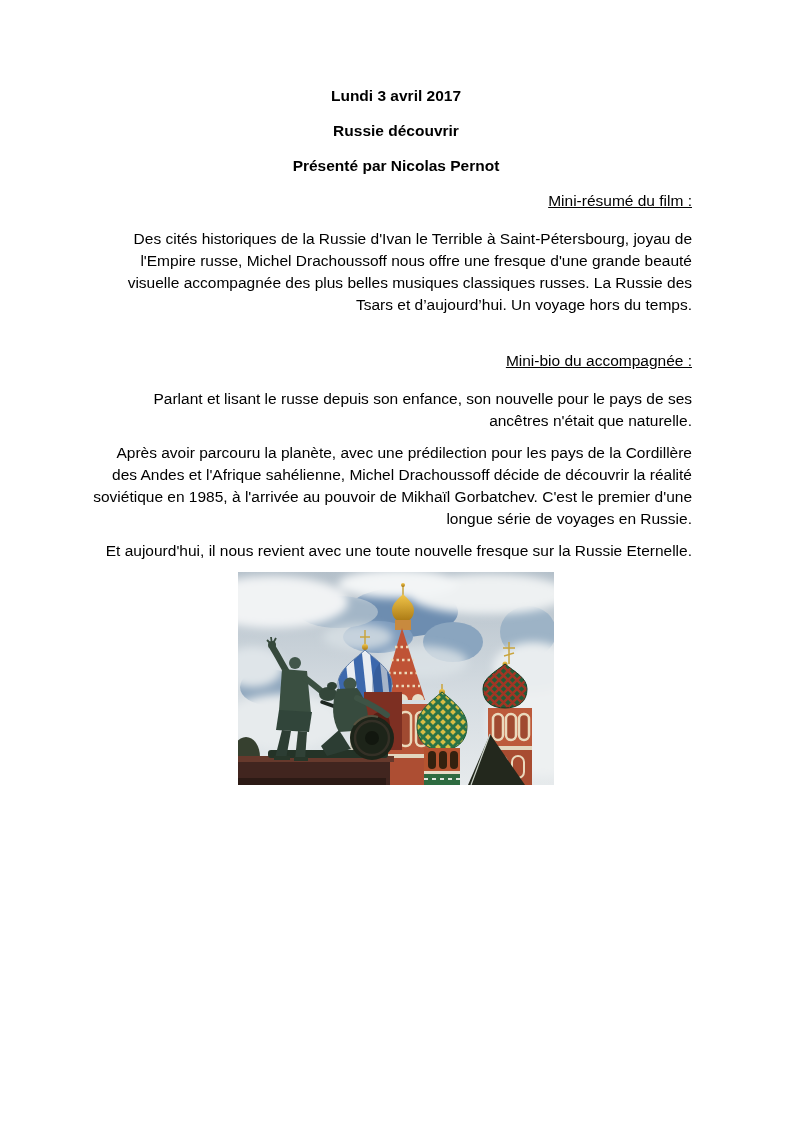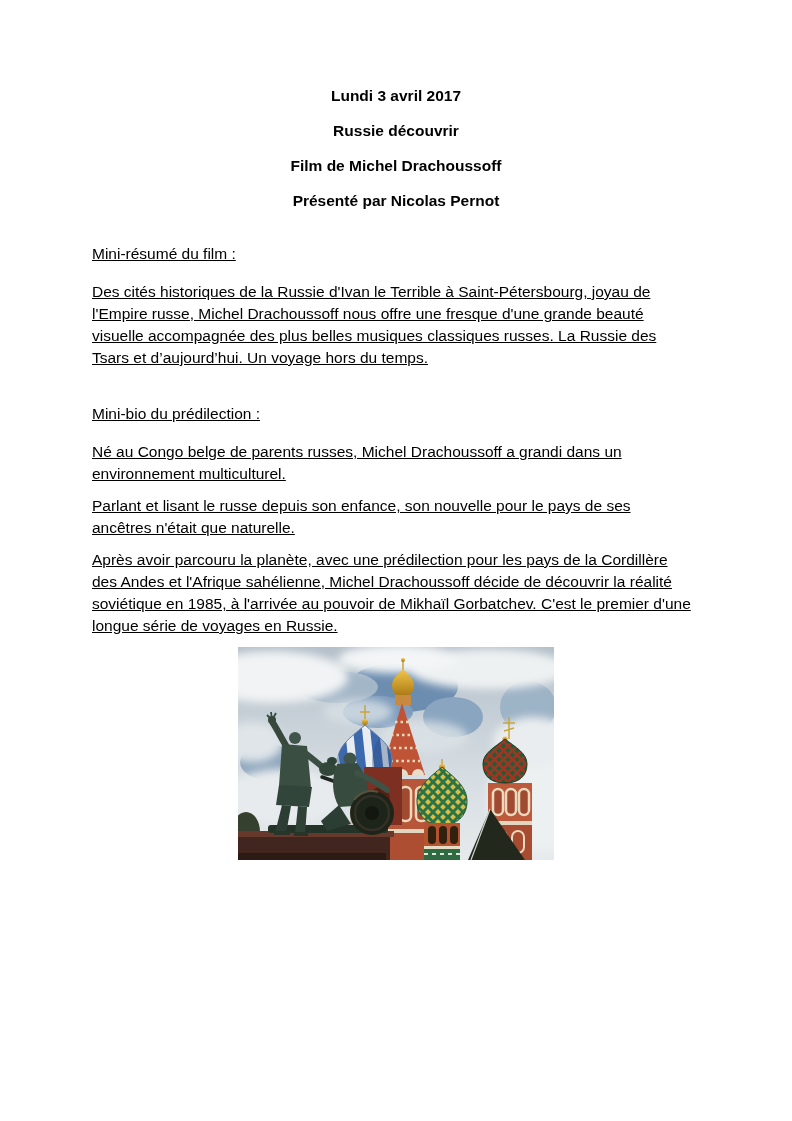--- a/index.html
+++ b/index.html
@@ -11,57 +11,56 @@
     color:#000000;
     font-family:"Liberation Sans","DejaVu Sans",sans-serif;
     overflow:hidden;
   }
   .titles{padding-top:88px;text-align:center;}
   .title-line{
     margin:0 0 19px 0;
     font-size:15.5px;font-weight:700;line-height:16px;
   }
   .body-text{
-    margin:37px 0 0 92px;
+    margin:19px 0 0 92px;
     width:600px;
-    font-size:15.5px;line-height:22px;
+    font-size:15.5px;line-height:22px;text-align:right;
   }
   .section-heading{
     font-size:15.5px;font-weight:400;line-height:16px;
     text-decoration:underline;
     margin:0 0 19px 0;
   }
   .section-heading.bio{margin-top:37px;}
-  .para{margin:0 0 10px 0;text-decoration:underline;}
+  .para{margin:0 0 10px 0;}
   .photo{
     width:316px;margin:6px auto 0 auto;
     display:block;
   }
   .photo svg{display:block;}
 </style>
 </head>
 <body>
 
 <div class="page">
 
   <header class="titles">
     <p class="title-line">Lundi 3 avril 2017</p>
     <p class="title-line">Russie découvrir</p>
-    <p class="title-line">Film de Michel Drachoussoff</p>
     <p class="title-line">Présenté par Nicolas Pernot</p>
   </header>
 
   <main class="body-text">
     <h2 class="section-heading">Mini-résumé du film :</h2>
     <p class="para">Des cités historiques de la Russie d'Ivan le Terrible à Saint-Pétersbourg, joyau de l'Empire russe, Michel Drachoussoff nous offre une fresque d'une grande beauté visuelle accompagnée des plus belles musiques classiques russes. La Russie des Tsars et d’aujourd’hui. Un voyage hors du temps.</p>
 
-    <h2 class="section-heading bio">Mini-bio du prédilection :</h2>
-    <p class="para">Né au Congo belge de parents russes, Michel Drachoussoff a grandi dans un environnement multiculturel.</p>
+    <h2 class="section-heading bio">Mini-bio du accompagnée :</h2>
     <p class="para">Parlant et lisant le russe depuis son enfance, son nouvelle pour le pays de ses ancêtres n'était que naturelle.</p>
     <p class="para">Après avoir parcouru la planète, avec une prédilection pour les pays de la Cordillère des Andes et l'Afrique sahélienne, Michel Drachoussoff décide de découvrir la réalité soviétique en 1985, à l'arrivée au pouvoir de Mikhaïl Gorbatchev. C'est le premier d'une longue série de voyages en Russie.</p>
+    <p class="para">Et aujourd'hui, il nous revient avec une toute nouvelle fresque sur la Russie Eternelle.</p>
   </main>
 
   <figure class="photo" style="margin-top:6px;">
     <svg width="316" height="213" viewBox="0 0 316 213" xmlns="http://www.w3.org/2000/svg">
       <defs>
         <linearGradient id="skyG" x1="0" y1="0" x2="0" y2="1">
           <stop offset="0" stop-color="#b3bfc9"></stop>
           <stop offset="0.6" stop-color="#d6dde2"></stop>
           <stop offset="1" stop-color="#e6eaec"></stop>
         </linearGradient>

